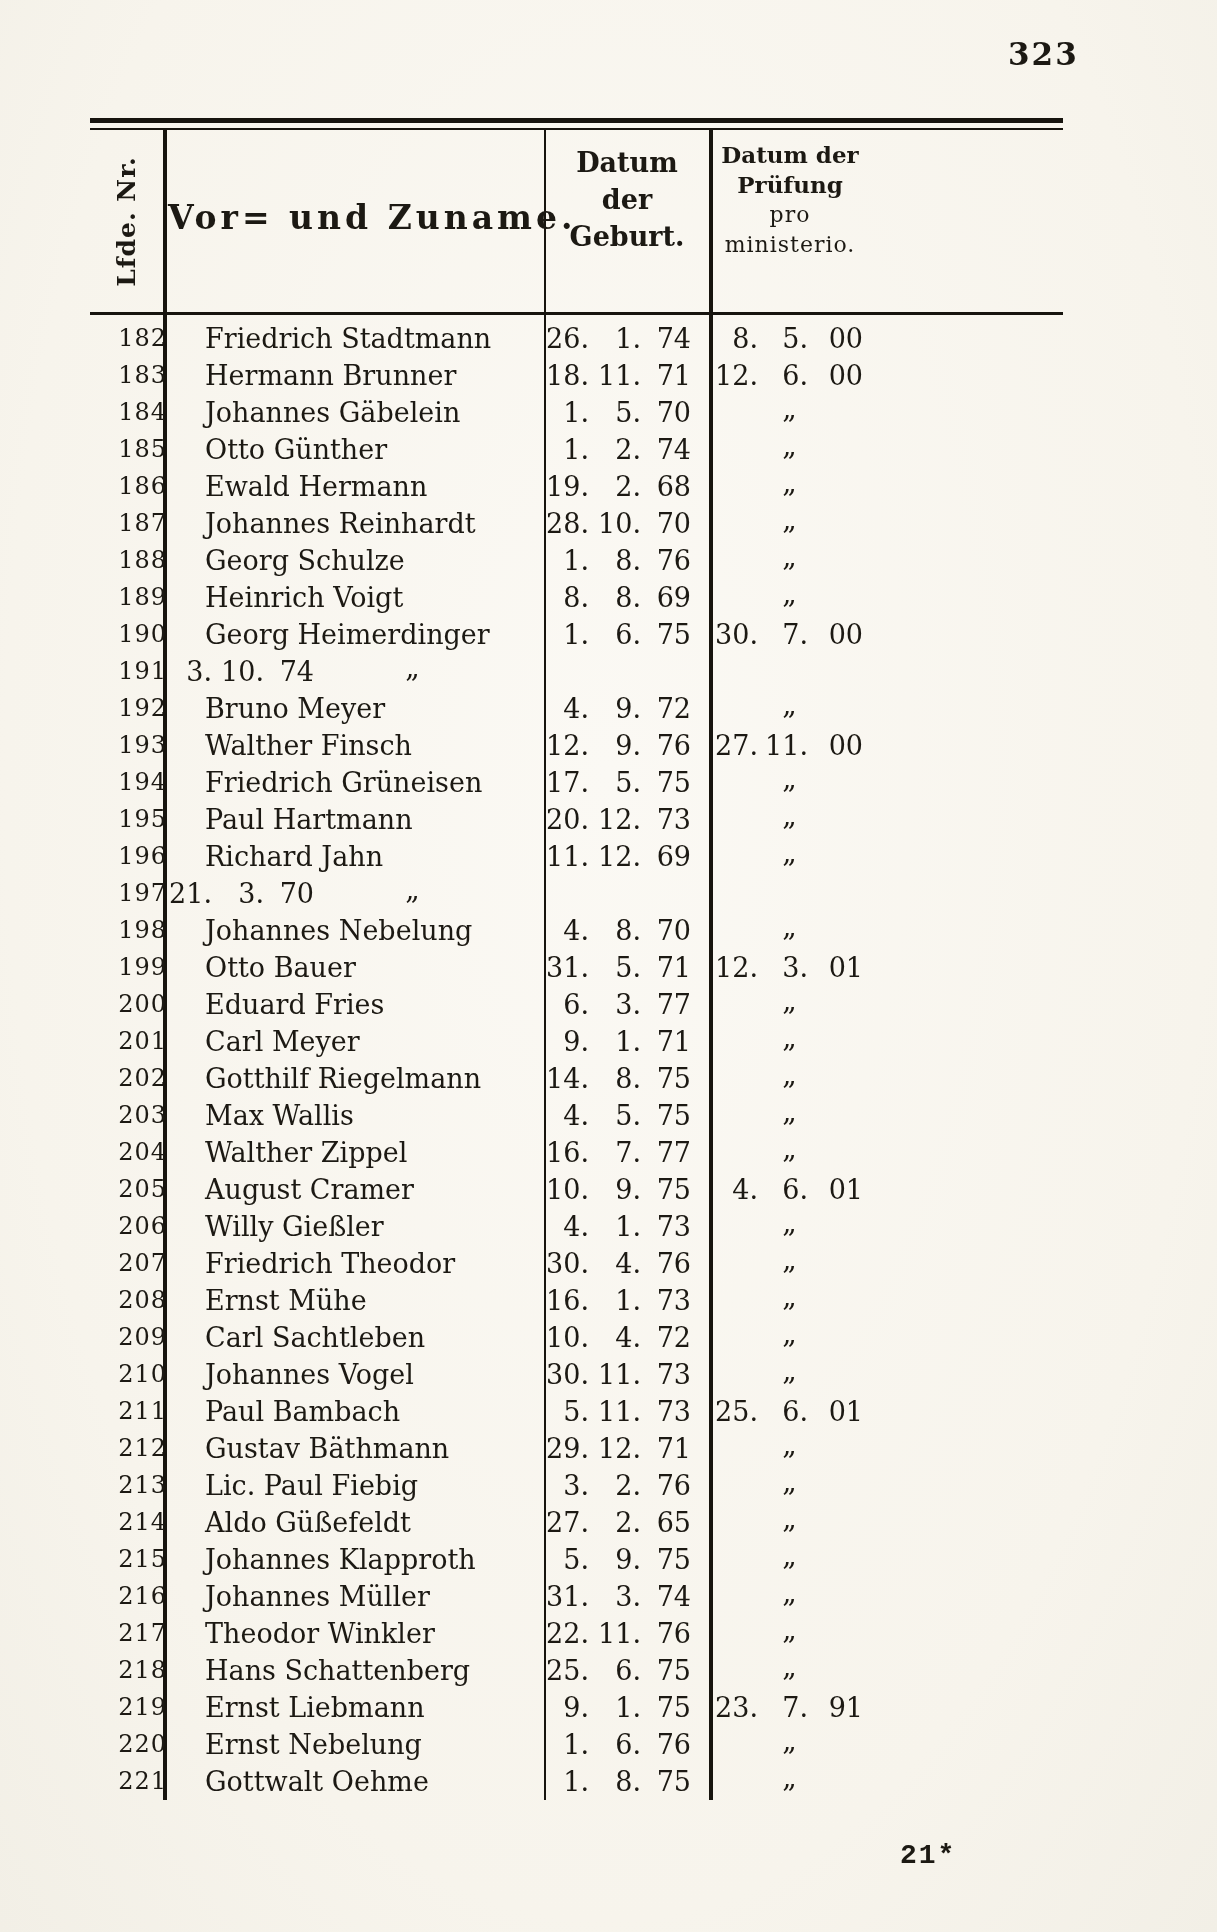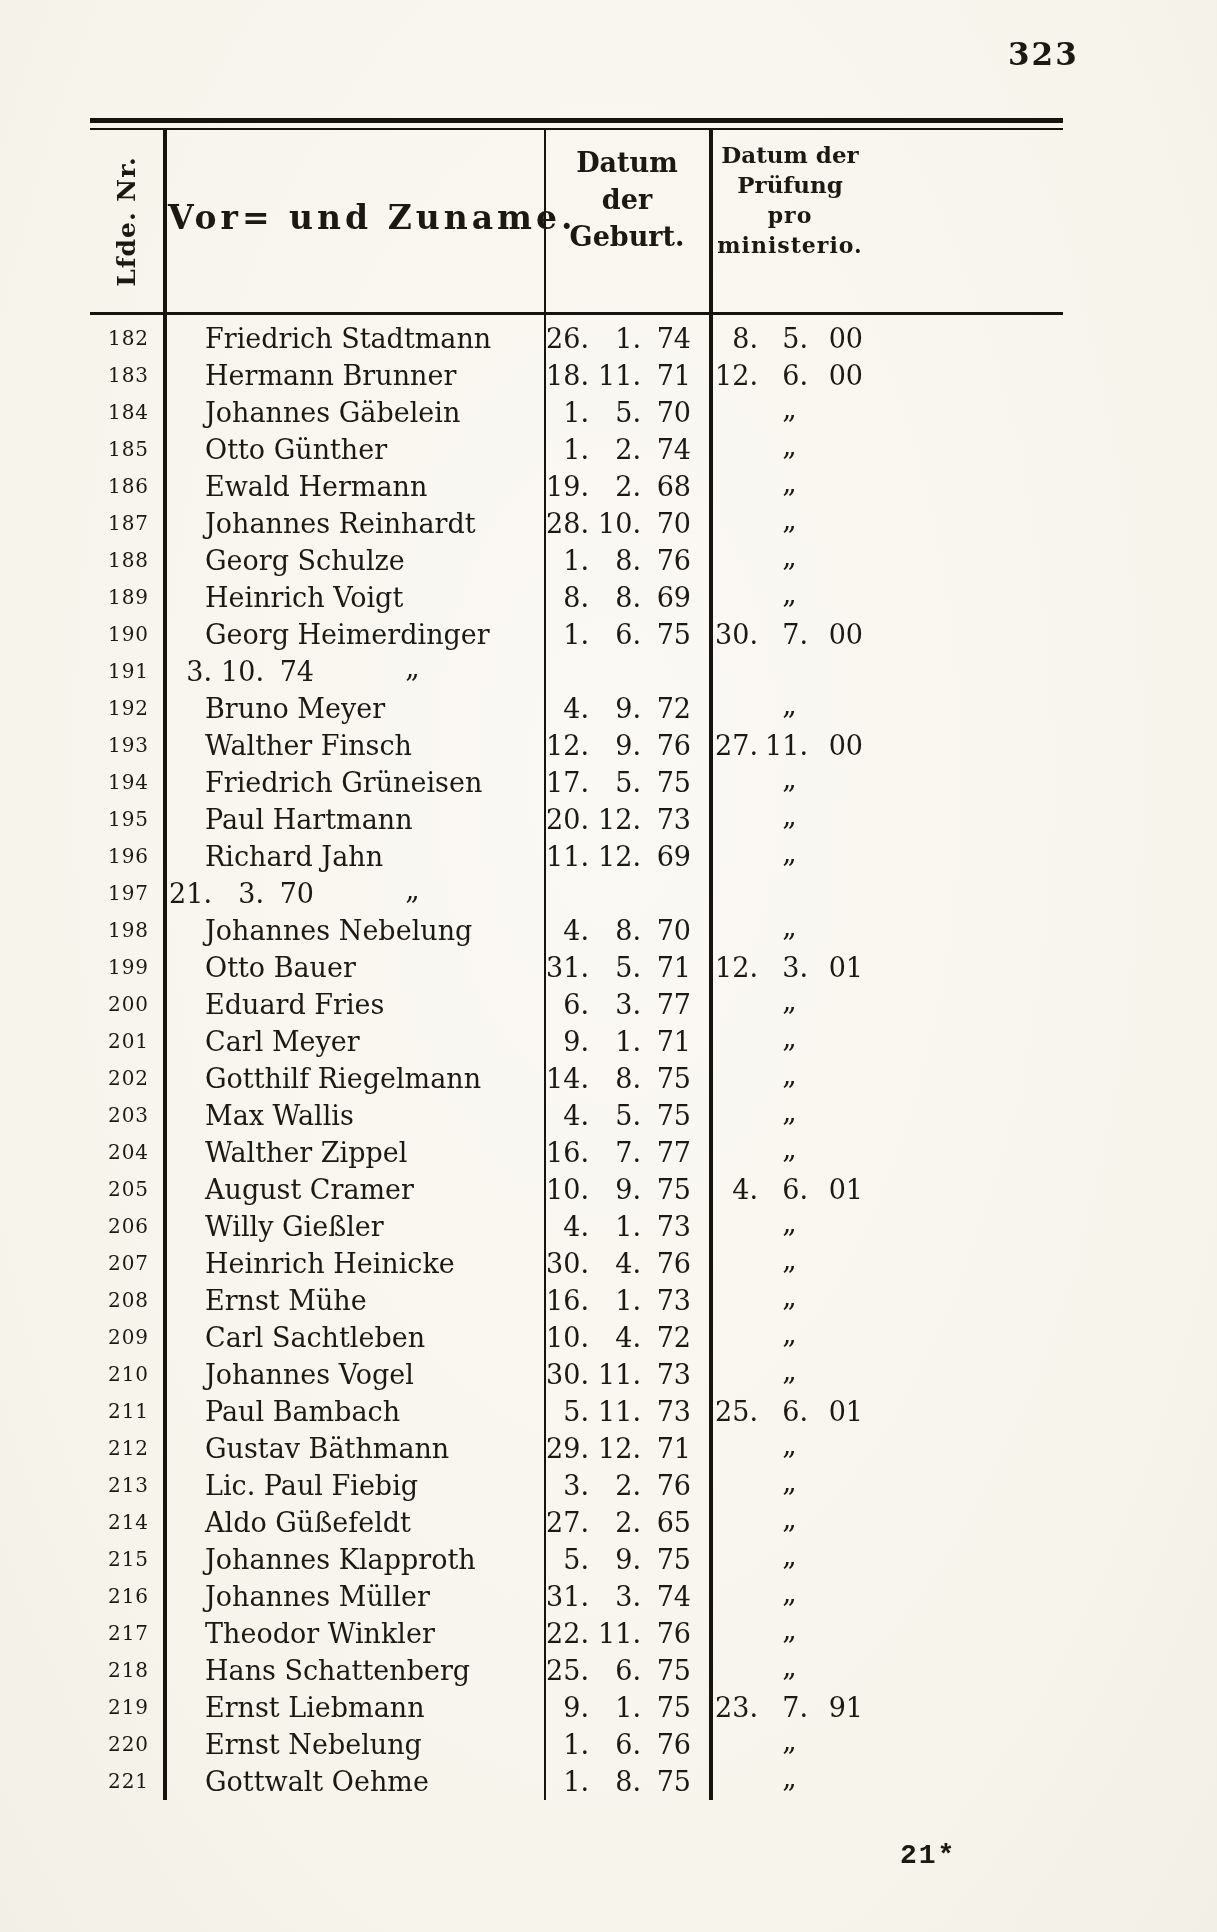--- a/index.html
+++ b/index.html
@@ -45,27 +45,27 @@
   }
   .birth-head {
     position:absolute; left:455px; top:26px; width:164px;
     text-align:center; font-size:27px; font-weight:bold; line-height:37px;
   }
   .exam-head {
     position:absolute; left:625px; top:22px; width:150px;
     text-align:center; line-height:30px;
   }
   .exam-head .frak { font-size:23px; font-weight:bold; display:block; }
-  .exam-head .antiqua { font-size:22px; font-weight:bold; display:block; letter-spacing:1px; }
+  .exam-head .antiqua { font-size:22px; font-weight:normal; display:block; letter-spacing:1px; }
 
   
   .rows { position:absolute; left:0; top:202px; width:973px; }
   .row { display:flex; height:37px; line-height:37px; font-size:27px; }
   .cell { box-sizing:border-box; white-space:nowrap; }
-  .cell.nr { width:77px; text-align:center; font-size:20px; letter-spacing:1px; }
+  .cell.nr { width:77px; text-align:right; font-size:24px; letter-spacing:1px; }
   .cell.name { width:377px; padding-left:38px; font-weight:normal; overflow:hidden; }
   .cell.geburt {
     width:165px; display:flex; justify-content:flex-end; padding-right:18px;
   }
   .dp { display:block; text-align:right; }
   .dp0 { width:45px; } .dp1 { width:52px; } .dp2 { width:50px; }
   .cell.pruef { width:354px; padding-left:6px; }
   .pgrid { width:150px; display:flex; }
   .pgrid.center { justify-content:center; }
   .pp { display:block; text-align:right; }
@@ -469,21 +469,21 @@
             <span class="dp dp2">73</span>
           </div>
           <div class="cell pruef">
             <div class="pgrid center">
               <span class="ditto">„</span>
             </div>
           </div>
         </div>
         <div class="row">
           <div class="cell nr">207</div>
-          <div class="cell name">Heinrich Heinicke</div>
+          <div class="cell name">Friedrich Theodor</div>
           <div class="cell geburt">
             <span class="dp dp0">30.</span>
             <span class="dp dp1">4.</span>
             <span class="dp dp2">76</span>
           </div>
           <div class="cell pruef">
             <div class="pgrid center">
               <span class="ditto">„</span>
             </div>
           </div>

